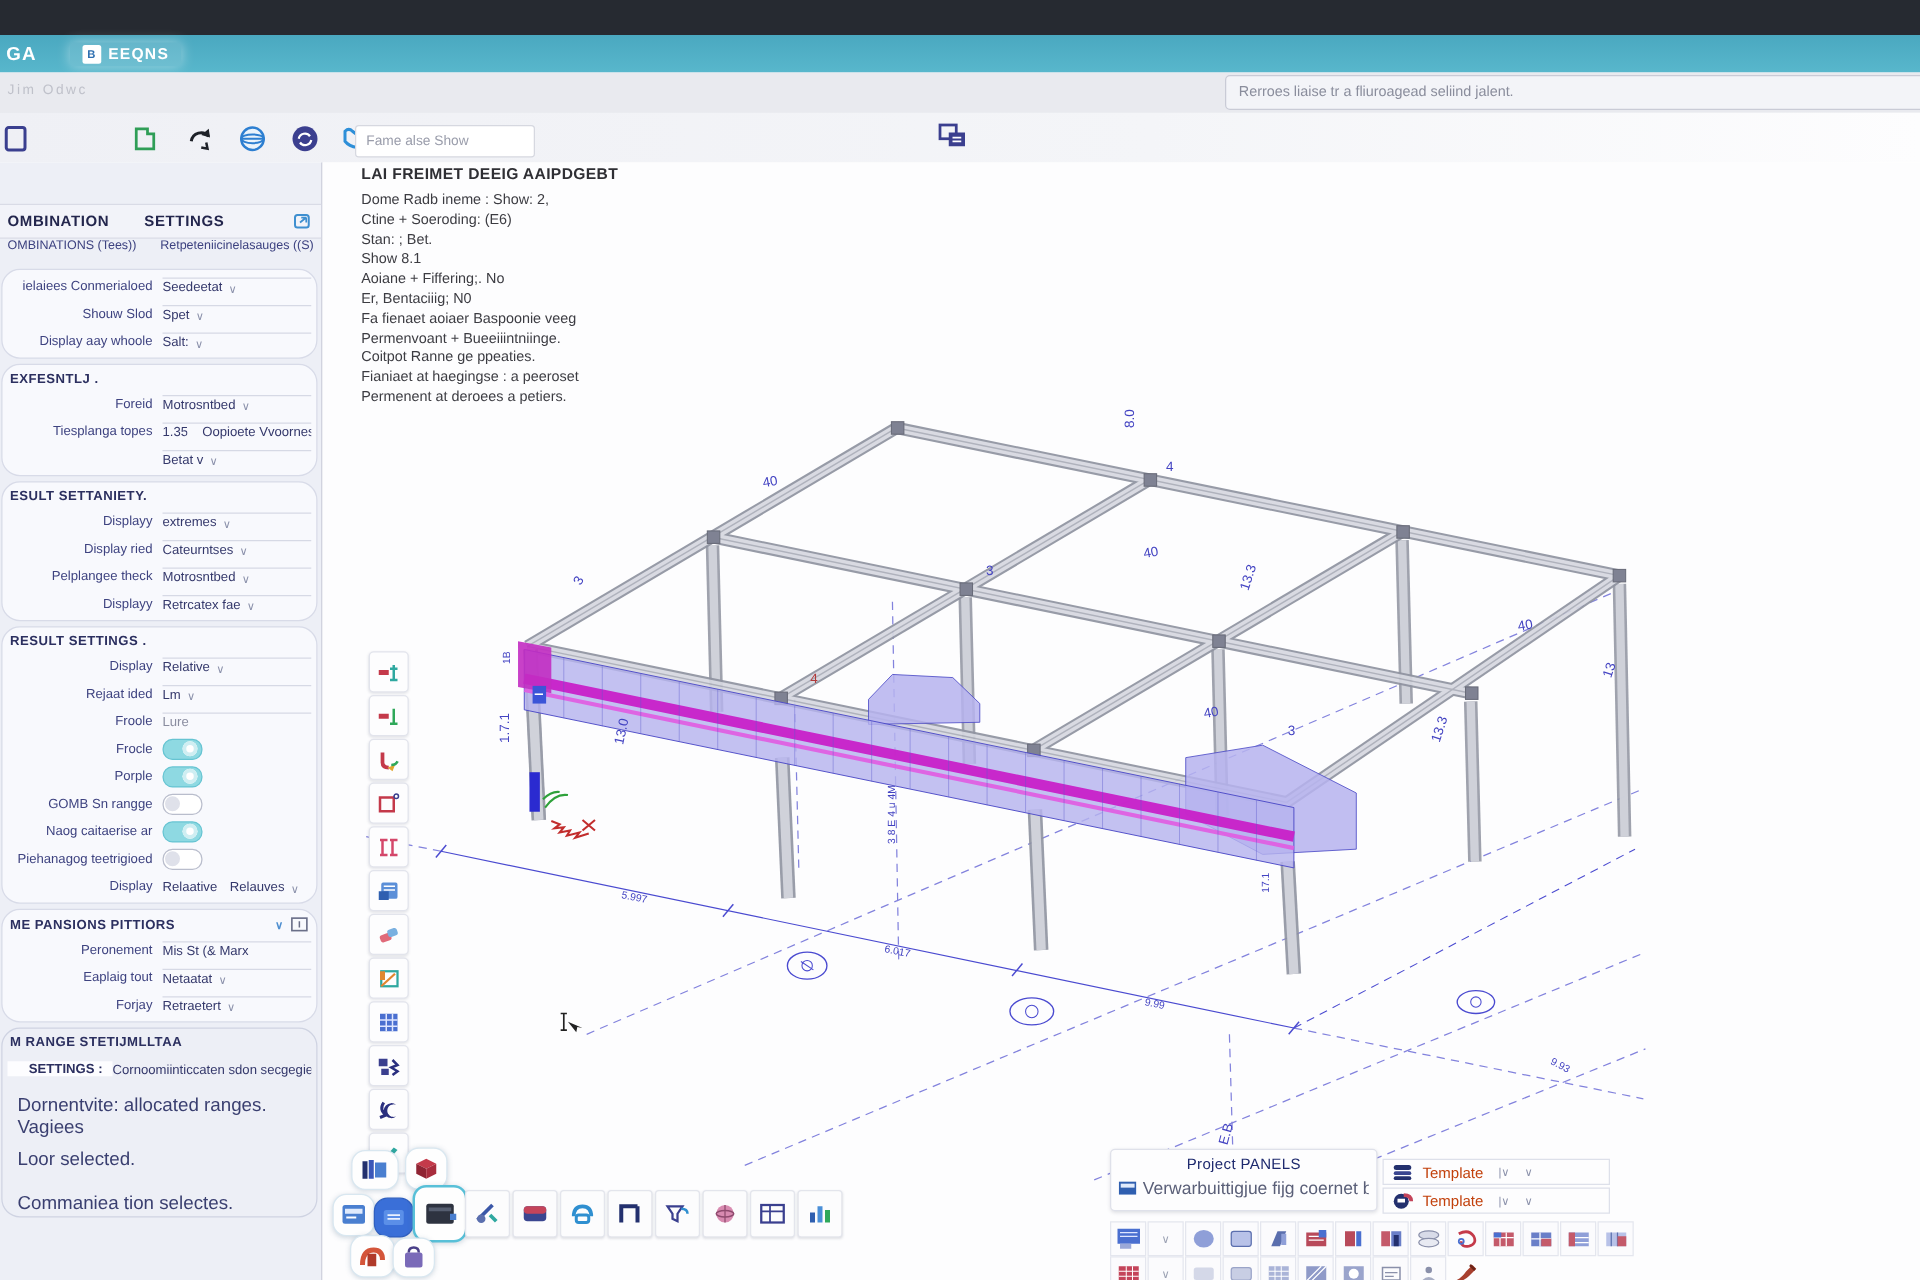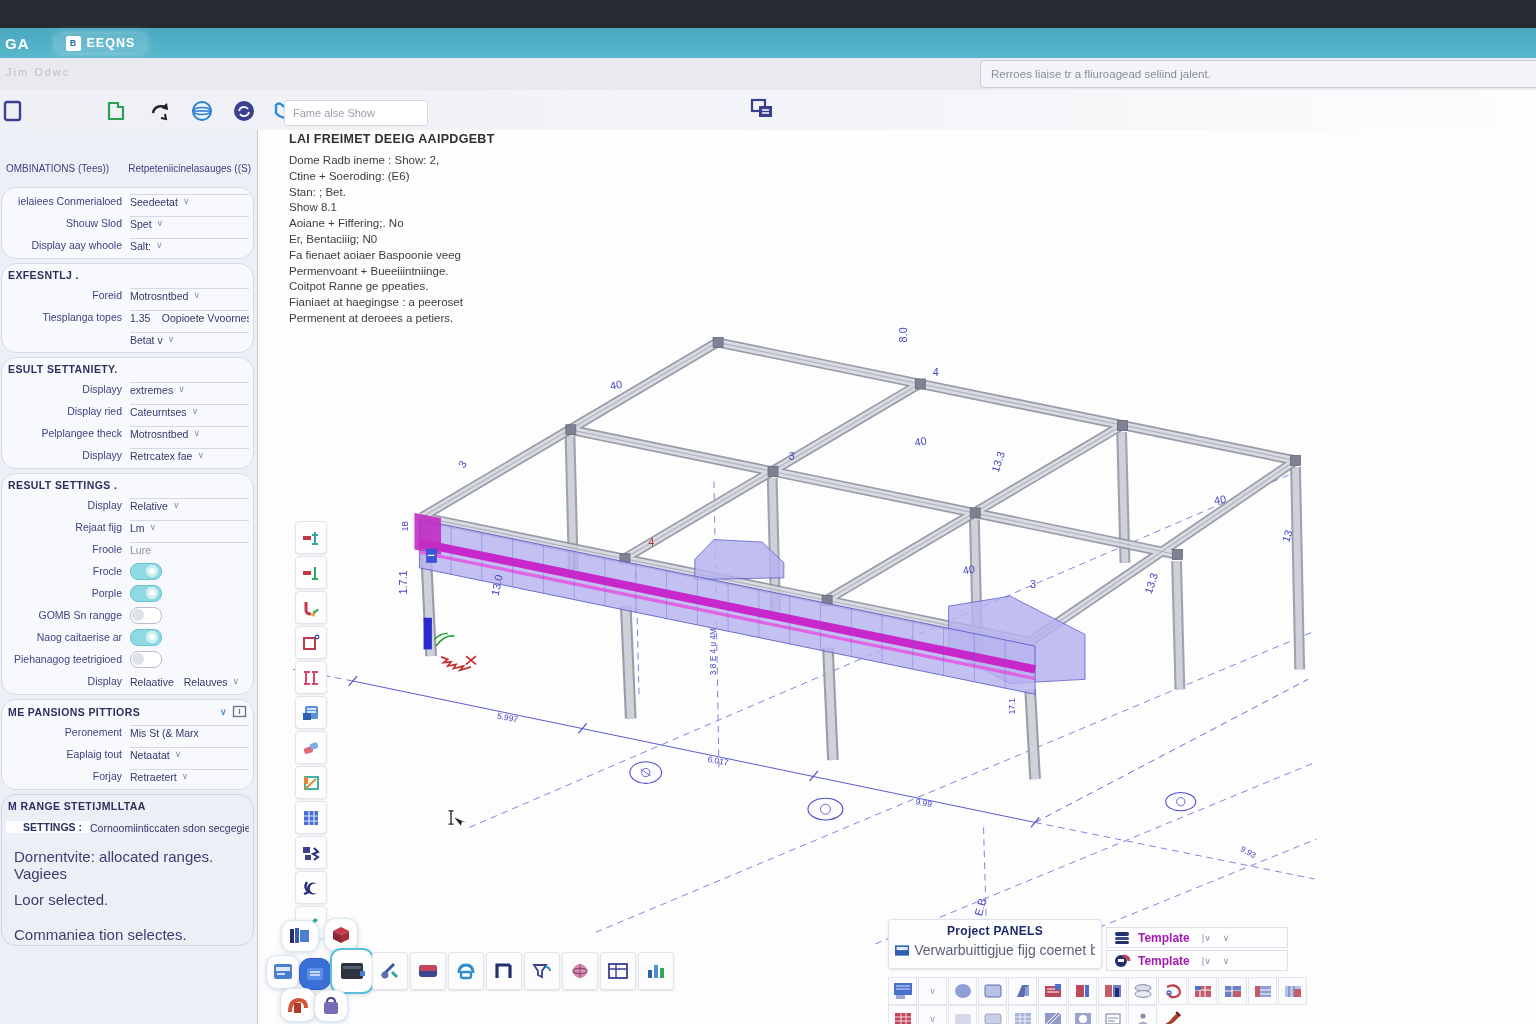--- a/index.html
+++ b/index.html
@@ -41,21 +41,21 @@
   #sb-head .sp{flex:1}
   #sb-sub{display:flex;align-items:flex-start;height:21px;padding:0 6px;font-size:10px;color:#3d4280}
   #sb-sub .sp{flex:1}
   .card{background:#f8f9fd;border:1px solid #d8dbe8;border-radius:15px;margin:3px 3px 4px 1px;padding:2px 4px}
   .sec-title{font-size:10.5px;font-weight:bold;color:#2c3060;padding:3px 2px;letter-spacing:.4px;
     display:flex;align-items:center}
   .sec-title .sp{flex:1}
   .row{display:flex;align-items:center;height:22px}
   .row .lbl{width:116px;text-align:right;padding-right:8px;color:#3e4380;font-size:10.5px;white-space:nowrap;
     overflow:hidden}
-  .row .ctl{flex:1;display:flex;align-items:flex-start;border-top:1px solid #d6d9e5;padding-top:1px;min-width:0}
+  .row .ctl{flex:1;display:flex;align-items:flex-end;border-top:1px solid #d6d9e5;padding-top:1px;min-width:0}
   .row .ctl.noline{border-top:none}
   .val{color:#34386b;font-size:10.5px;white-space:nowrap;overflow:hidden}
   .caret{color:#8a90aa;font-size:9px;margin-left:5px}
   .tog{width:30px;height:15px;border-radius:8px;position:relative;border:1px solid #b9bdcc;background:#fff}
   .tog .knob{position:absolute;top:1px;width:12px;height:12px;border-radius:50%;background:#dfe1ea;left:1px}
   .tog.on{background:#8ed9e2;border-color:#66c4d2}
   .tog.on .knob{left:15px;background:#fff;box-shadow:inset 0 0 0 3px #cfeef2}
   .sent{font-size:15px;color:#3a3f70;padding:9px 2px 0 8px}
   #sb-footer{font-size:11px;color:#4a4f78;padding:16px 0 0 8px}
   
@@ -73,26 +73,26 @@
     box-shadow:0 1px 2px rgba(60,64,90,.12);display:flex;align-items:center;justify-content:center}
   
   .petal{position:absolute;background:#fefefe;border:1px solid #d9e7f0;border-radius:11px;
     box-shadow:0 1px 4px rgba(80,110,140,.25);display:flex;align-items:center;justify-content:center}
   .hrow{position:absolute;left:114px;top:822px;display:flex;gap:2px}
   .hbtn{width:34px;height:36px;background:#fcfcfd;border:1px solid #e3e5ec;border-radius:3px;
     box-shadow:0 1px 2px rgba(60,64,90,.15);display:flex;align-items:center;justify-content:center}
   
   #project-card{position:absolute;left:630px;top:789px;width:214px;height:50px;background:#fdfdfe;
     border:1px solid #dfe1ea;border-radius:4px;box-shadow:0 1px 3px rgba(60,64,90,.15);padding:4px 6px;box-sizing:border-box}
-  #project-title{text-align:center;font-size:12px;font-weight:bold;color:#1e2a6e;letter-spacing:.3px}
+  #project-title{text-align:center;font-size:12px;font-weight:normal;color:#1e2a6e;letter-spacing:.3px}
   #project-sub{display:flex;align-items:center;gap:5px;margin-top:4px}
   #project-sub .txt{font-size:14px;color:#5a5f78;white-space:nowrap;overflow:hidden}
   .tmpl{position:absolute;left:850px;width:182px;height:21px;background:#fdfdfe;border:1px solid #dde0ea;
     display:flex;align-items:center;gap:7px;padding:0 6px;box-sizing:border-box}
-  .tmpl .txt{font-size:12px;color:#a21caf;font-weight:bold}
+  .tmpl .txt{font-size:12px;color:#c2410c;font-weight:normal}
   .irow{position:absolute;display:flex;gap:1px}
   .ibtn{width:27px;height:26px;background:#fbfbfd;border:1px solid #e4e6ee;
     display:flex;align-items:center;justify-content:center}
   .ibtn.caretb{color:#9aa0b2;font-size:9px}
   svg{display:block}
 </style>
 </head>
 <body>
 
 <div class="abs" id="titlebar"></div>
@@ -158,20 +158,29 @@
 <input id="search-field" readonly="" value="Fame alse Show" style="">
 
 <div id="hamburger">
     <div></div>
     <div></div>
     <div></div>
   </div>
 <div id="edge-tab">p|</div>
 
 <div class="abs" id="sidebar">
+  <div id="sb-head">
+    <span class="h1">OMBINATION</span>
+    <span class="h2">SETTINGS</span>
+    <span class="sp"></span>
+    <svg width="18" height="16" viewBox="0 0 18 16">
+      <rect x="3" y="3" width="11" height="10" rx="2" fill="none" stroke="#3f8fd0" stroke-width="1.6"></rect>
+      <path d="M7 9 l5 -4 M12 5 h-4 M12 5 v4" stroke="#3f8fd0" stroke-width="1.4" fill="none"></path>
+      </svg>
+  </div>
   <div id="sb-sub">
     <span>OMBINATIONS   (Tees))</span>
     <span class="sp"></span>
     <span>Retpeteniicinelasauges ((S)</span>
   </div>
 
   <div class="card">
     <div class="row">
       <span class="lbl">ielaiees   Conmerialoed</span>
       <span class="ctl">
@@ -255,21 +264,21 @@
   <div class="card">
     <div class="sec-title">RESULT SETTINGS .</div>
     <div class="row">
       <span class="lbl">Display</span>
       <span class="ctl">
         <span class="val">Relative</span>
         <span class="caret">∨</span>
         </span>
     </div>
     <div class="row">
-      <span class="lbl">Rejaat fijg</span>
+      <span class="lbl">Rejaat ided</span>
       <span class="ctl">
         <span class="val">Lm</span>
         <span class="caret">∨</span>
         </span>
     </div>
     <div class="row">
       <span class="lbl">Froole</span>
       <span class="ctl">
         <span class="val" style="color:#8a8da0">Lure</span>
         </span>

